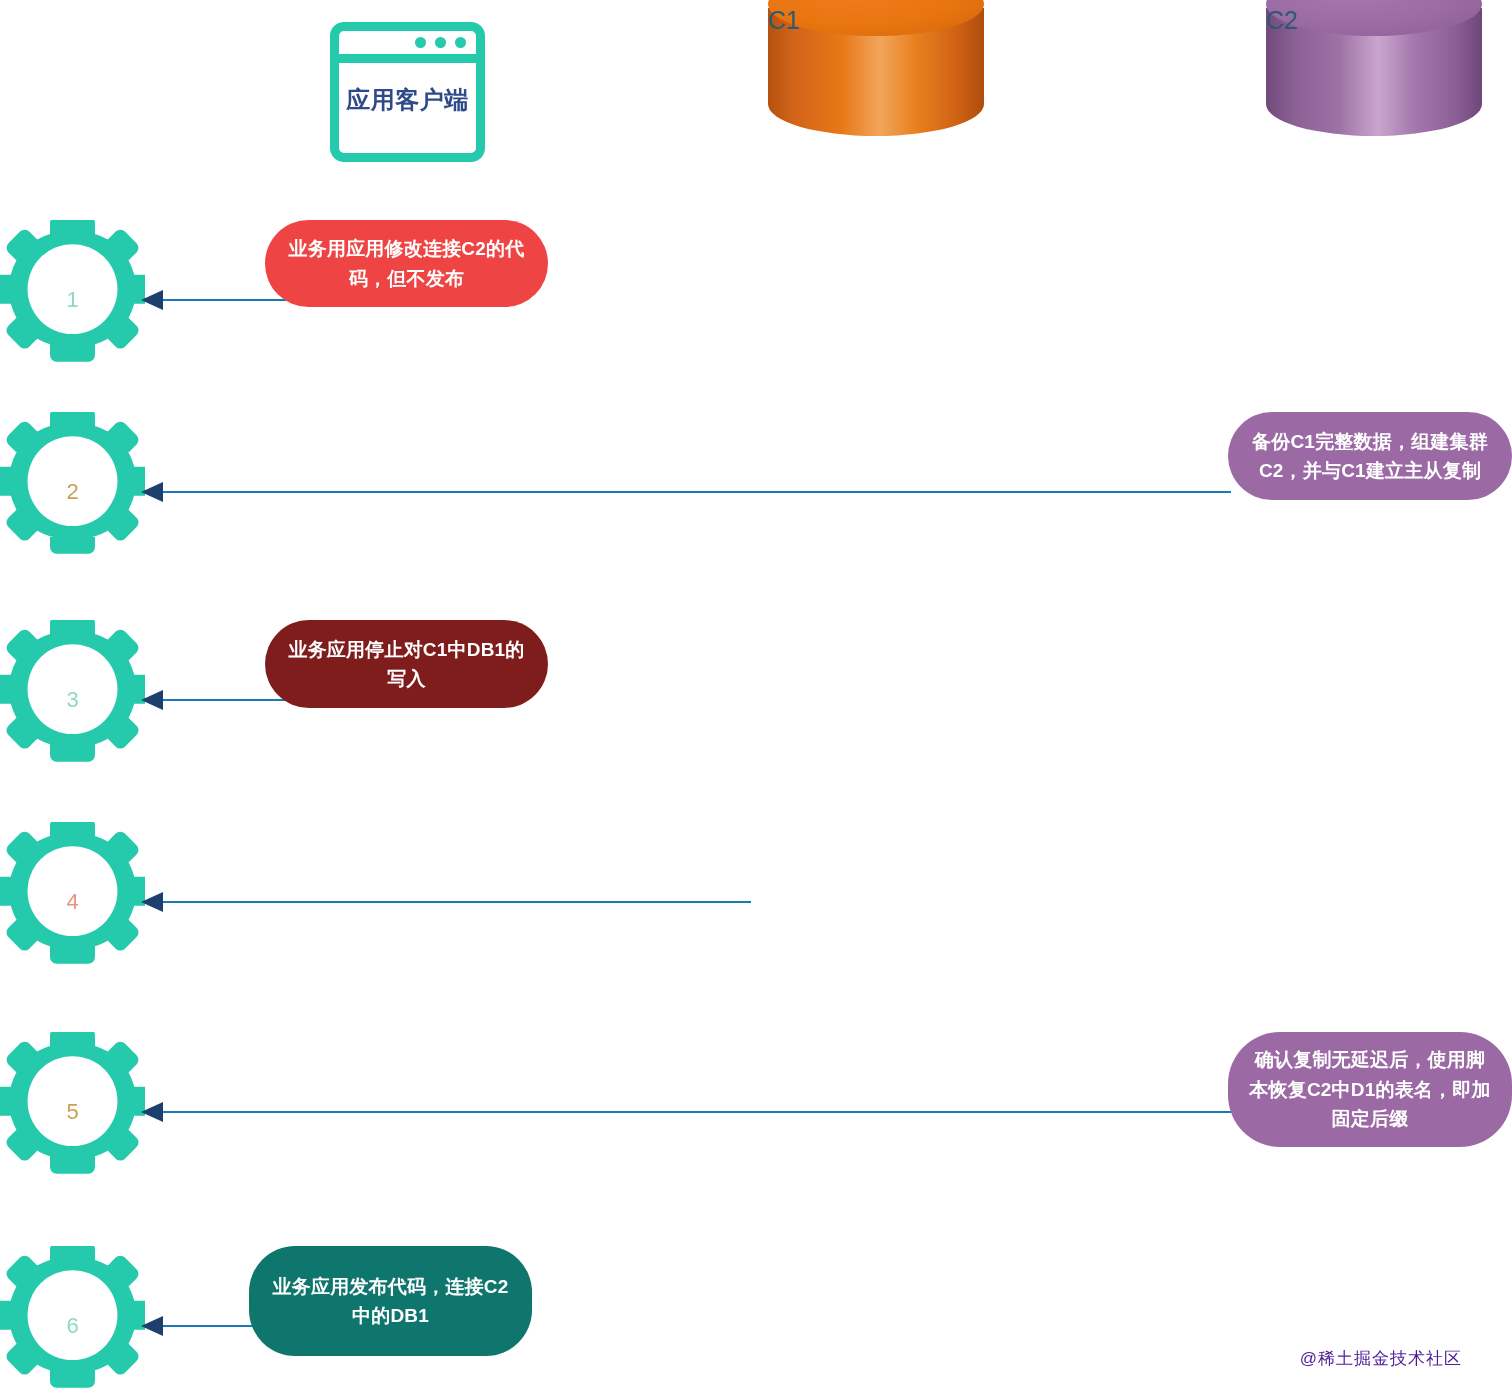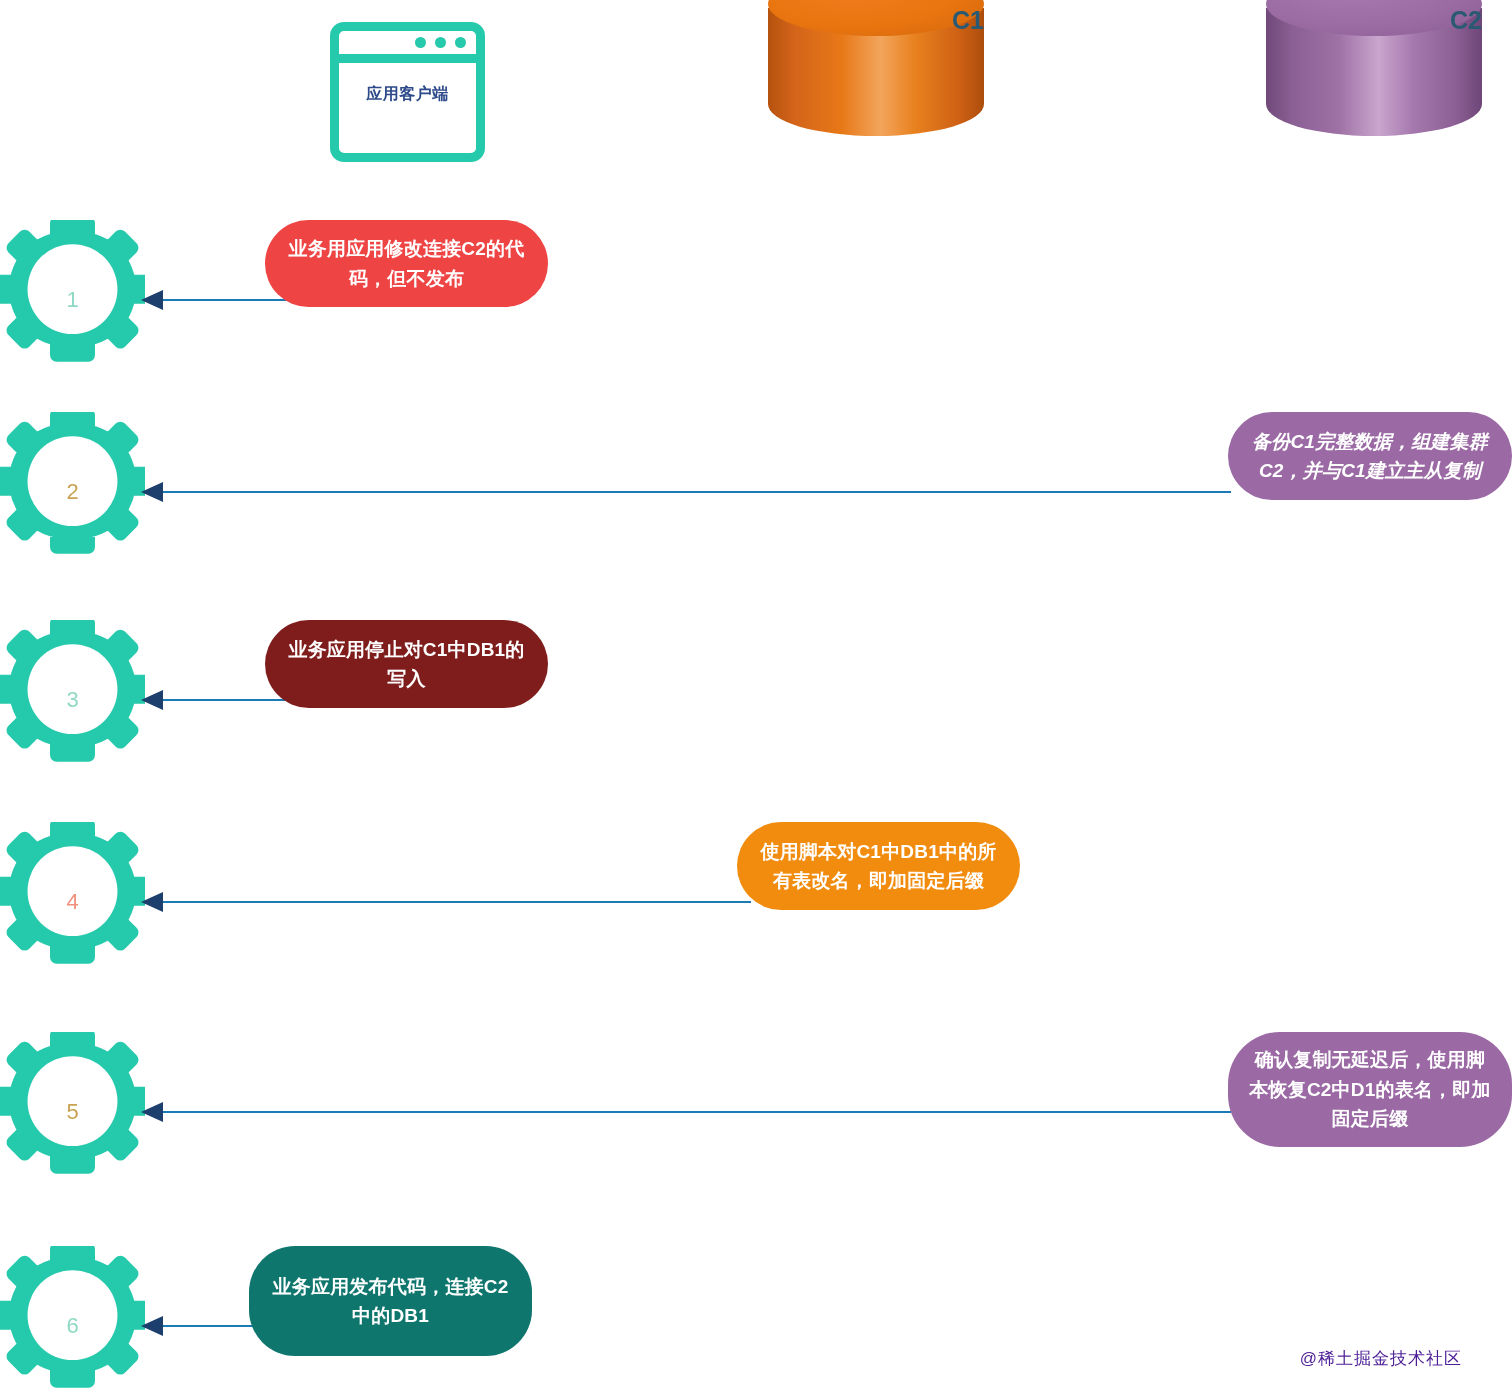--- a/index.html
+++ b/index.html
@@ -54,21 +54,21 @@
     height: 11px;
     border-radius: 50%;
     background: #25C9AB;
   }
   .client-icon .caption {
     position: absolute;
     left: 0;
     right: 0;
     top: 62px;
     text-align: center;
-    font-size: 16px;
+    font-size: 24px;
     font-weight: 600;
     color: #2e4a8a;
     letter-spacing: 0.5px;
   }
 
   .cylinder {
     position: absolute;
     width: 216px;
     height: 150px;
   }
@@ -86,23 +86,23 @@
     right: 0;
     top: -14px;
     height: 64px;
     border-radius: 50%;
   }
   .cylinder .label {
     position: absolute;
     left: 0;
     right: 0;
     top: 20px;
-    text-align: right;
+    text-align: left;
     font-size: 25px;
-    font-weight: 700;
+    font-weight: 400;
     color: #2a5a73;
     z-index: 5;
   }
   #cyl-c1 { left: 768px; top: -14px; }
   #cyl-c1 .body {
     background: linear-gradient(to right,
       #b5520e 0%, #d3641a 12%, #e87817 34%,
       #f2a55c 52%, #e8811f 68%, #cf6114 88%, #ad4d0c 100%);
   }
   #cyl-c1 .top {
@@ -240,21 +240,21 @@
       <svg viewBox="0 0 100 110">
         <use href="#gearpath1" fill="#9B6AA5" stroke="#9B6AA5" stroke-width="9" stroke-linejoin="round"></use>
         <circle cx="50" cy="47.5" r="31" fill="#ffffff"></circle>
       </svg>
       <div class="num" style="color:#c9a352">2</div>
     </div>
     <div class="conn" style="left:141px; width:1090px;">
       <div class="line"></div>
       <div class="head"></div>
     </div>
-    <div class="bubble" style="left:1228px; top:446px; width:284px; height:88px; background:#9B6AA5; margin-top:-446px;font-style:italic;">备份C1完整数据，组建集群C2，并与C1建立主从复制</div>
+    <div class="bubble" style="left:1228px; top:446px; width:284px; height:88px; background:#9B6AA5; margin-top:-446px;">备份C1完整数据，组建集群C2，并与C1建立主从复制</div>
   </div>
 
   <div class="step-row" id="row-3" style="top:620px">
     <div class="gear">
       <svg viewBox="0 0 100 110">
         <use href="#gearpath1" fill="#25C9AB" stroke="#25C9AB" stroke-width="9" stroke-linejoin="round"></use>
         <circle cx="50" cy="47.5" r="31" fill="#ffffff"></circle>
       </svg>
       <div class="num" style="color:#8fd9c5">3</div>
     </div>
@@ -270,21 +270,20 @@
       <svg viewBox="0 0 100 110">
         <use href="#gearpath1" fill="#F28C0F" stroke="#F28C0F" stroke-width="9" stroke-linejoin="round"></use>
         <circle cx="50" cy="47.5" r="31" fill="#ffffff"></circle>
       </svg>
       <div class="num" style="color:#f0917e">4</div>
     </div>
     <div class="conn" style="left:141px; width:610px;">
       <div class="line"></div>
       <div class="head"></div>
     </div>
-    <div class="bubble" style="left:737px; top:858px; width:283px; height:88px; background:#F28C0F; margin-top:-858px;">使用脚本对C1中DB1中的所有表改名，即加固定后缀</div>
   </div>
 
   <div class="step-row" id="row-5" style="top:1032px">
     <div class="gear">
       <svg viewBox="0 0 100 110">
         <use href="#gearpath1" fill="#9B6AA5" stroke="#9B6AA5" stroke-width="9" stroke-linejoin="round"></use>
         <circle cx="50" cy="47.5" r="31" fill="#ffffff"></circle>
       </svg>
       <div class="num" style="color:#c9a352">5</div>
     </div>

